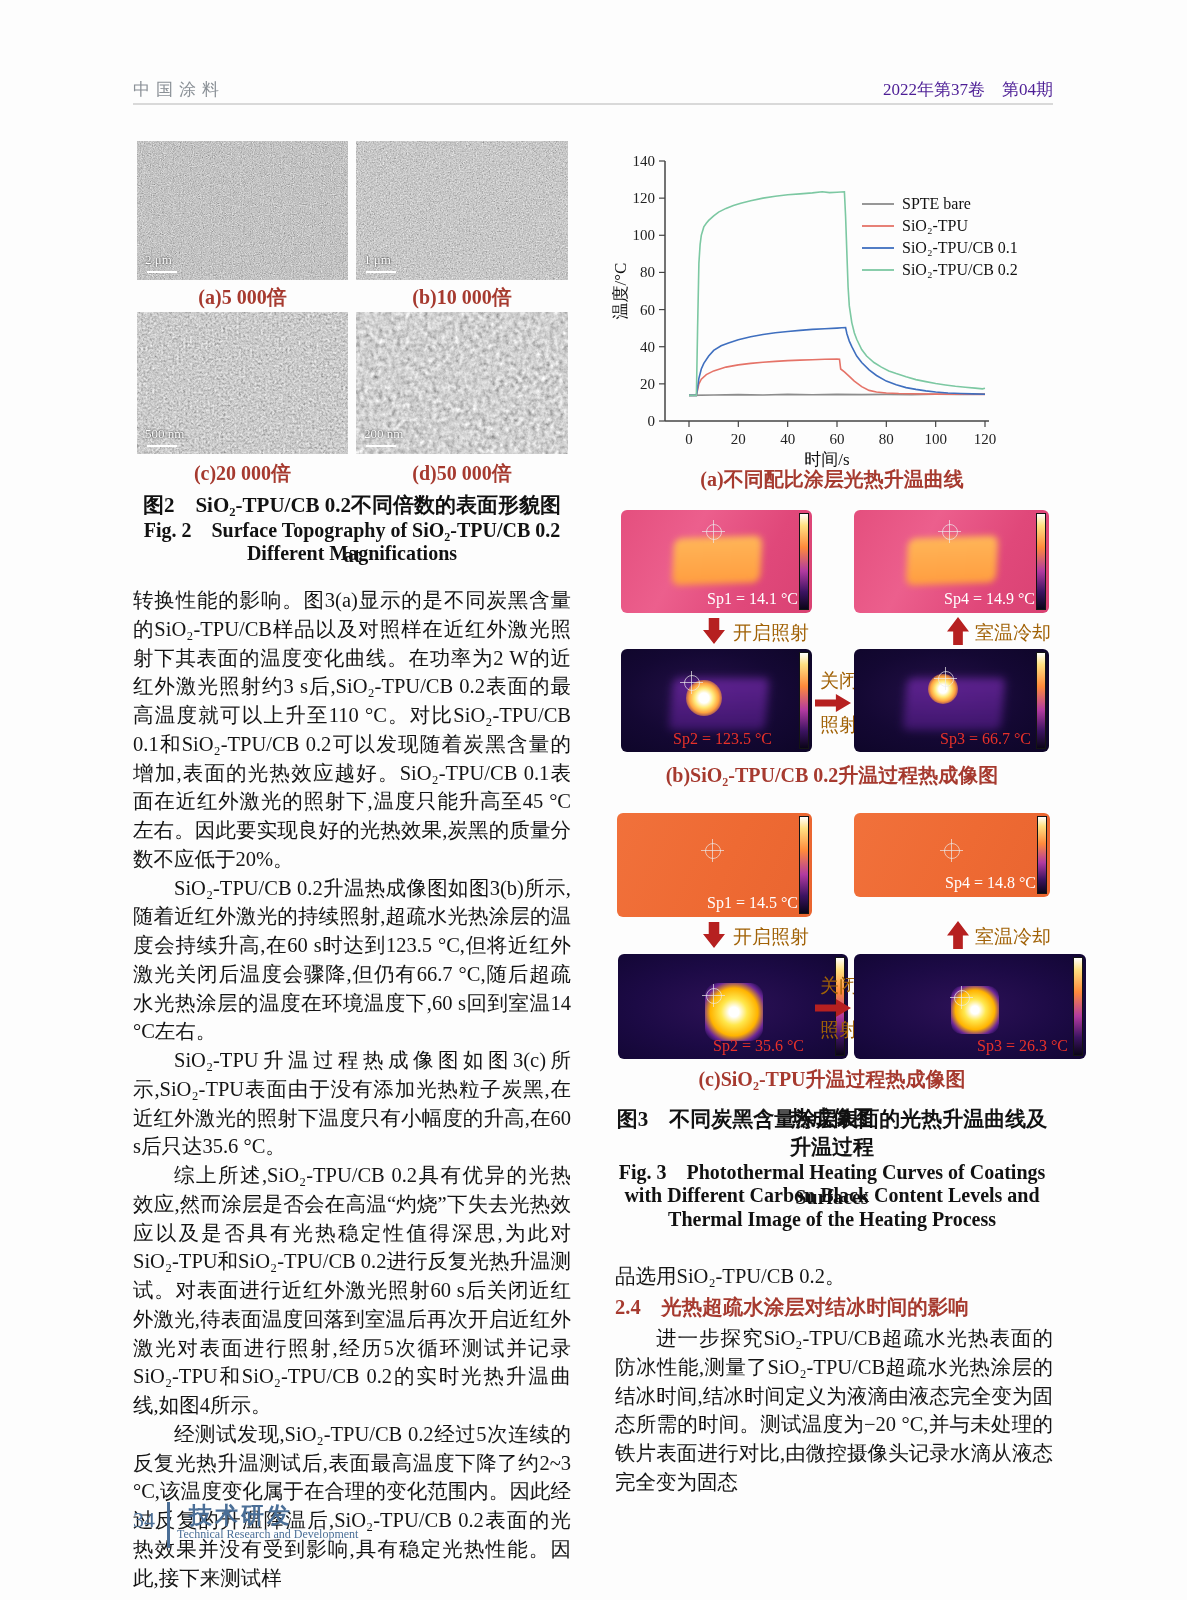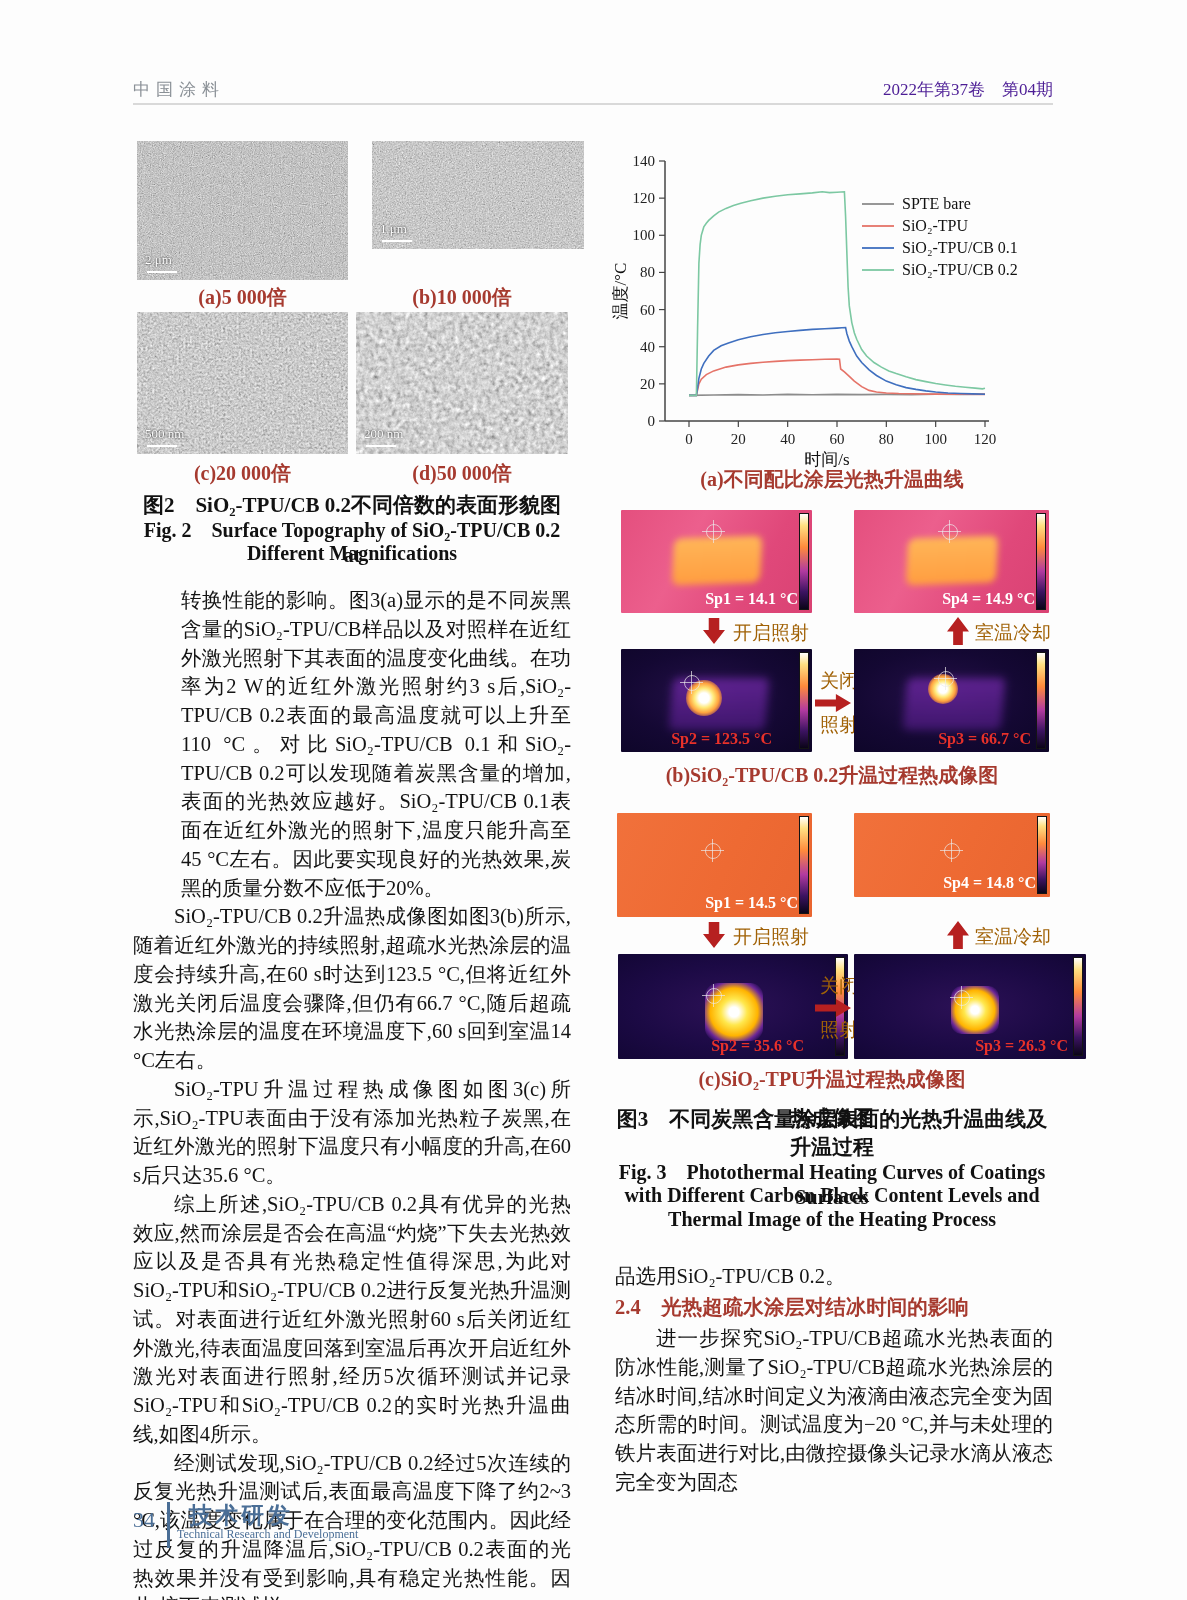--- a/index.html
+++ b/index.html
@@ -13,28 +13,28 @@
   .sem{position:absolute;background:#15803d;overflow:hidden;}
   .sem svg{position:absolute;inset:0;}
   .scalebar{position:absolute;left:8px;bottom:14px;color:#fff;font-size:13px;line-height:13px;text-shadow:0 0 2px #000;}
   .scalebar::after{content:"";position:absolute;left:2px;bottom:-7px;width:30px;height:2px;background:#fff;}
   .figlabel{position:absolute;text-align:center;font-size:20px;font-weight:bold;color:#a63a2f;}
   .capzh{position:absolute;text-align:center;font-size:21px;font-weight:bold;color:#111;}
   .capen{position:absolute;text-align:center;font-size:20px;font-weight:bold;color:#111;}
   
   .body-col{position:absolute;font-size:20.5px;line-height:28.75px;text-align:justify;color:#141414;}
   .body-col p{margin:0;text-indent:2em;}
-  .body-col p:first-child{text-indent:0;margin-left:48px;}
+  .body-col p:first-child{text-indent:0;}
   .lead-line{position:absolute;font-size:20.5px;color:#141414;}
   .section-hd{position:absolute;font-size:20.5px;font-weight:bold;color:#a63a2f;}
   .right-par{position:absolute;font-size:20.5px;line-height:28.75px;text-align:justify;text-indent:2em;color:#141414;}
   
   #chart-svg{position:absolute;left:612px;top:138px;}
   
-  .thermo{position:absolute;overflow:hidden;border-radius:1px;font-weight:bold;}
+  .thermo{position:absolute;overflow:hidden;border-radius:6px;}
   .t-pink{background:linear-gradient(118deg,#e44f7e 0%,#ec5f8d 35%,#e0487a 70%,#d94273 100%);}
   .t-orange{background:linear-gradient(115deg,#f1713b 0%,#ee6a33 55%,#e96530 100%);}
   .t-dark1{background:radial-gradient(ellipse at 45% 45%,#241048 0%,#140833 55%,#0d0527 100%);}
   .t-dark2{background:radial-gradient(ellipse at 48% 50%,#2c1156 0%,#1c0a45 55%,#120634 100%);padding-left:36px;}
   .patch-orange{position:absolute;left:27%;top:26%;width:46%;height:46%;border-radius:8px;
         background:linear-gradient(#ffb658,#ff9d40);filter:blur(3px);transform:skewX(-5deg) rotate(-2deg);}
   .patch-purple{position:absolute;left:26%;top:28%;width:50%;height:50%;border-radius:6px;
         background:linear-gradient(rgba(136,48,196,.6),rgba(94,31,150,.55));filter:blur(4px);transform:skewX(-5deg);}
   .spot-small{position:absolute;left:34%;top:30%;width:36px;height:36px;border-radius:50%;
         background:radial-gradient(circle,#ffffff 0 20%,#ffe97a 38%,#ffa23e 58%,rgba(255,110,30,.25) 78%,transparent 100%);}
@@ -90,21 +90,21 @@
   <div class="hdr-left">中国涂料</div>
   <div class="hdr-right">2022年第37卷　第04期</div>
   <div class="hdr-rule"></div>
 
   <div class="sem" style="left:137px;top:141px;width:211px;height:139px">
     <svg width="211" height="139">
         <rect width="211" height="139" filter="url(#sem1)"></rect>
       </svg>
     <span class="scalebar">2 μm</span>
   </div>
-  <div class="sem" style="left:372px;top:141px;width:212px;height:108px">
+  <div class="sem" style="left:356px;top:141px;width:212px;height:139px">
     <svg width="212" height="139">
         <rect width="212" height="139" filter="url(#sem2)"></rect>
       </svg>
     <span class="scalebar">1 μm</span>
   </div>
   <div class="figlabel" style="left:137px;top:284px;width:211px">(a)5 000倍</div>
   <div class="figlabel" style="left:356px;top:284px;width:212px">(b)10 000倍</div>
 
   <div class="sem" style="left:137px;top:312px;width:211px;height:142px">
     <svg width="211" height="142">

